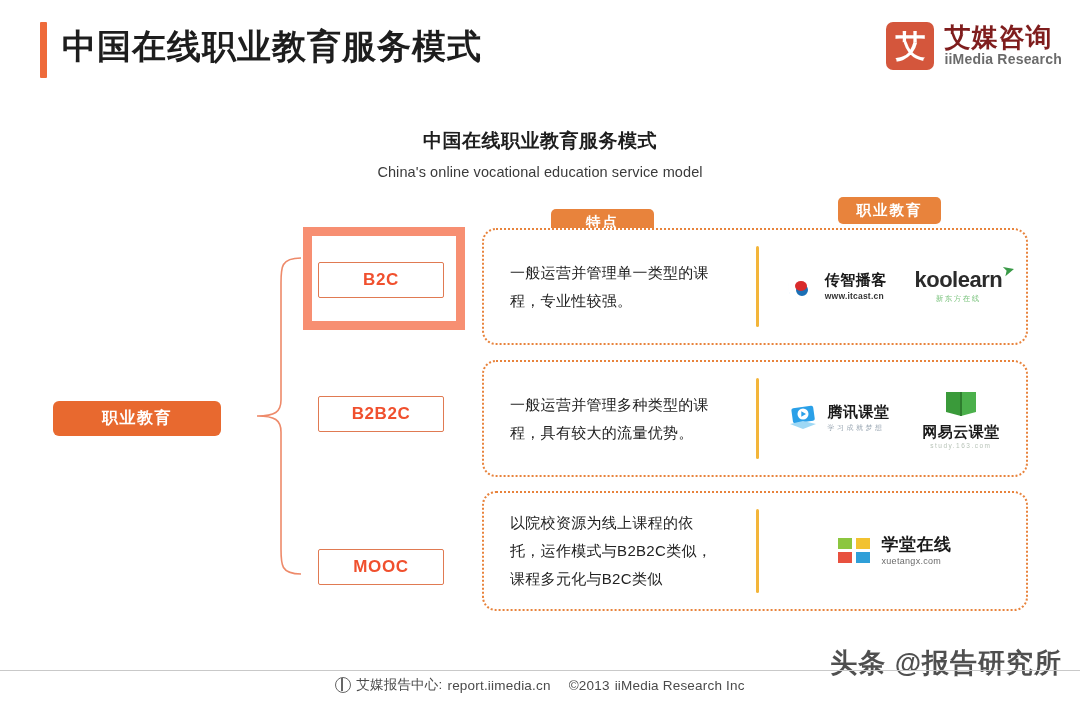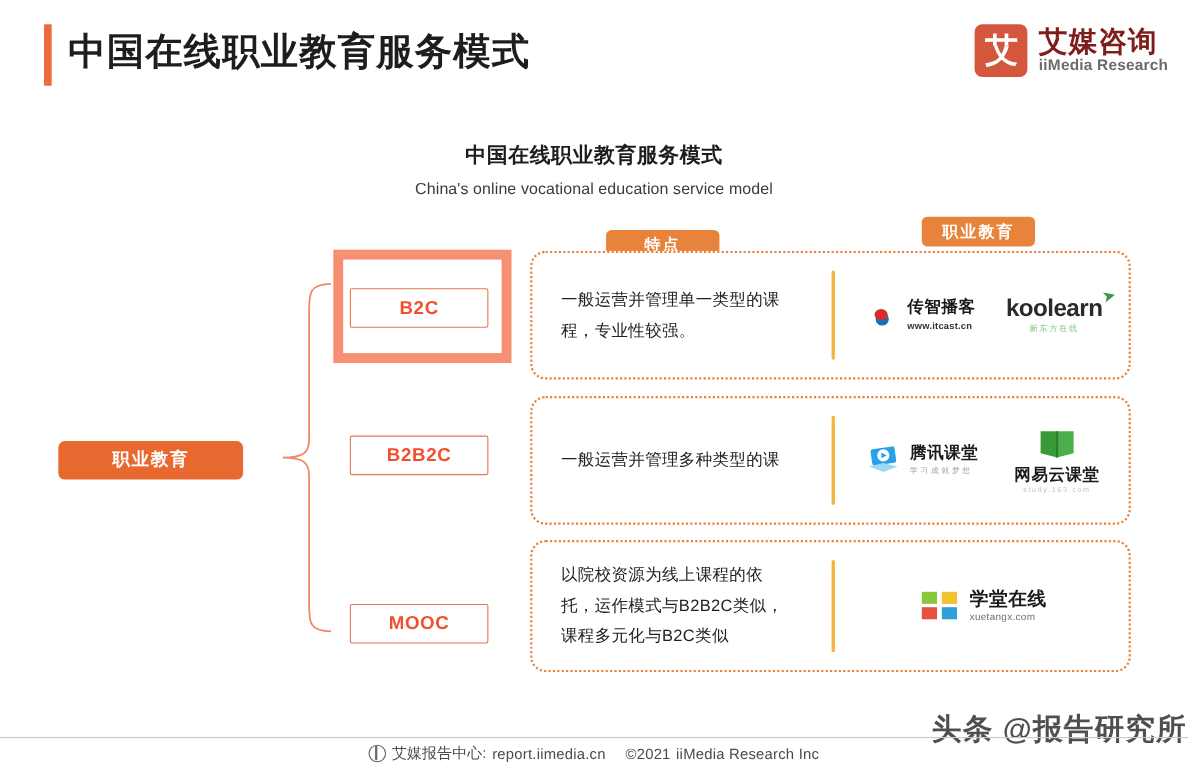--- a/index.html
+++ b/index.html
@@ -125,21 +125,21 @@
     position:absolute;left:0;top:676px;width:1080px;text-align:center;
     font-size:13.5px;color:#4a4a4a;letter-spacing:.2px;
     display:flex;align-items:center;justify-content:center;gap:5px;
   }
   .footer-globe{
     display:inline-block;width:14px;height:14px;border:1.3px solid #666;border-radius:50%;
     position:relative;flex:0 0 auto;
   }
   .footer-globe::before{content:"";position:absolute;left:5px;top:-0.5px;width:2px;height:13px;background:#666;}
   .watermark{
-    position:absolute;left:0;top:645px;width:1080px;text-align:right;padding-right:1px;
+    position:absolute;left:0;top:645px;width:1080px;text-align:right;padding-right:18px;
     box-sizing:border-box;
     font-size:27px;font-weight:bold;color:rgba(30,30,30,.78);letter-spacing:1px;
   }
 </style>
 </head>
 <body>
 
 <div class="header">
   <div class="title-bar"></div>
   <div class="page-title">中国在线职业教育服务模式</div>
@@ -203,20 +203,21 @@
       </div>
 
     </div>
   </div>
 </div>
 
 <div class="card" id="card-2">
   <div class="card-inner">
     <div class="feature-text">
       <div>一般运营并管理多种类型的课</div>
+      <div>程，具有较大的流量优势。</div>
     </div>
     <div class="divider"></div>
     <div class="logo-zone">
 
       <div class="logo">
         <div class="logo-row">
           <svg width="34" height="30" viewBox="0 0 34 30">
             <rect x="6" y="3" width="22" height="15" rx="2" transform="rotate(-8 17 10)" fill="#2aa0e8"></rect>
             <circle cx="17" cy="10" r="5.5" fill="#fff"></circle>
             <path d="M15.3 7.3 L20 10 L15.3 12.7 Z" fill="#2aa0e8"></path>
@@ -275,15 +276,15 @@
 </div>
 
 <div class="watermark">头条 @报告研究所</div>
 
 <div class="footer-line"></div>
 <div class="footer">
   <span class="footer-globe"></span>
   <span>艾媒报告中心:</span>
   <span>report.iimedia.cn</span>
   <span style="width:8px;"></span>
-  <span>©2021</span>
+  <span>©2013</span>
   <span>iiMedia Research Inc</span>
 </div>
 
 </body></html>

